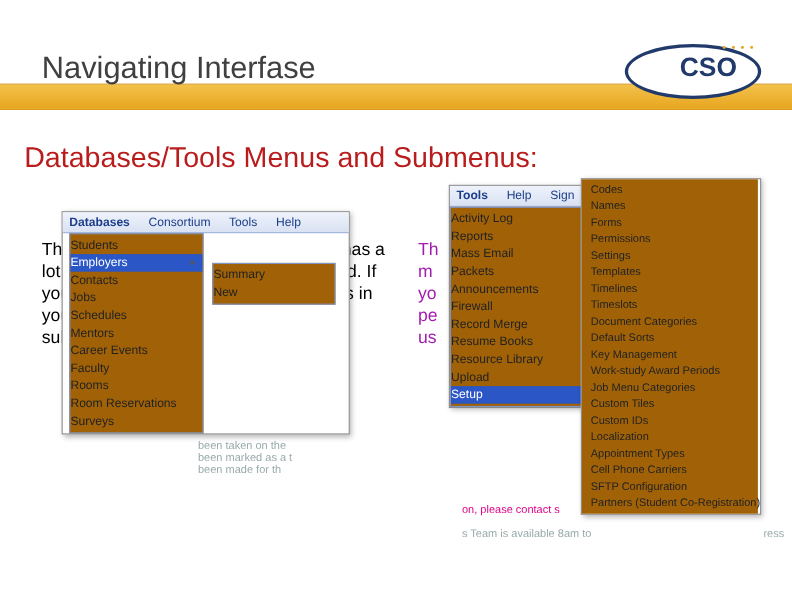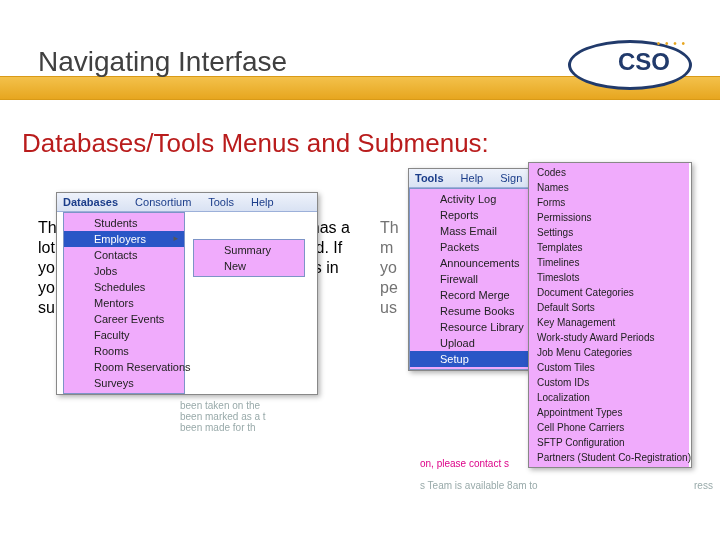--- a/index.html
+++ b/index.html
@@ -7,29 +7,29 @@
   
   .header-band{position:absolute;left:0;top:76px;width:720px;height:22px;background:linear-gradient(#f3c14b,#e7a61f);border-top:1px solid #d99a17;border-bottom:1px solid #d99a17}
   .title{position:absolute;left:38px;top:46px;font-size:28px;color:#404040}
   .logo{position:absolute;right:28px;top:34px;width:130px;height:54px}
   .logo-oval{position:absolute;right:0;top:6px;width:118px;height:44px;border-radius:50%;border:3px solid #213a6b;background:#fff}
   .logo-text{position:absolute;right:22px;top:14px;font-size:24px;font-weight:bold;color:#213a6b;}
   .logo-dots{position:absolute;right:6px;top:4px;font-size:10px;color:#e7a61f;letter-spacing:1px}
   .subtitle{position:absolute;left:22px;top:128px;font-size:26px;color:#b91c1c}
   
   .para-left{position:absolute;left:38px;top:218px;width:330px;font-size:16px;color:#000;line-height:1.25}
-  .para-right{position:absolute;left:380px;top:218px;width:40px;font-size:16px;color:#737373;line-height:1.25;white-space:pre}
+  .para-right{position:absolute;left:380px;top:218px;width:40px;font-size:16px;color:#a21caf;line-height:1.25;white-space:pre}
   .underline{text-decoration:underline;font-weight:bold}
   
   .panel{position:absolute;border:1px solid #888;background:#fff;box-shadow:2px 2px 5px rgba(0,0,0,0.3);font-size:11px;color:#333}
   .menubar{background:linear-gradient(#eef2fb,#d9e2f3);border-bottom:1px solid #9cb0d9;padding:3px 6px;font-family:Tahoma,Arial,sans-serif}
   .menubar span{margin-right:14px;color:#1b3d8a}
   .menubar .hot{font-weight:bold}
-  .submenu{background:#f0abfc;border:1px solid #7d94c7;padding:2px 0}
-  .submenu div{padding:2px 10px 2px 30px;color:#222;white-space:nowrap;position:relative}
+  .submenu{background:#a16207;border:1px solid #7d94c7;padding:2px 0}
+  .submenu div{padding:2px 10px 2px 0;color:#222;white-space:nowrap;position:relative}
   .submenu div.arrow::after{content:"▸";position:absolute;right:6px;color:#555;font-size:9px}
   .submenu div.sel{background:#2a56c6;color:#fff}
   
   #p1{left:56px;top:192px;width:260px}
   #p1 .submenu{margin-left:6px;width:120px}
   #p1 .fly{position:absolute;left:130px;top:46px;width:110px}
   
   #p2{left:408px;top:168px;width:170px}
   #p2 .submenu{width:150px;margin:0}
   

